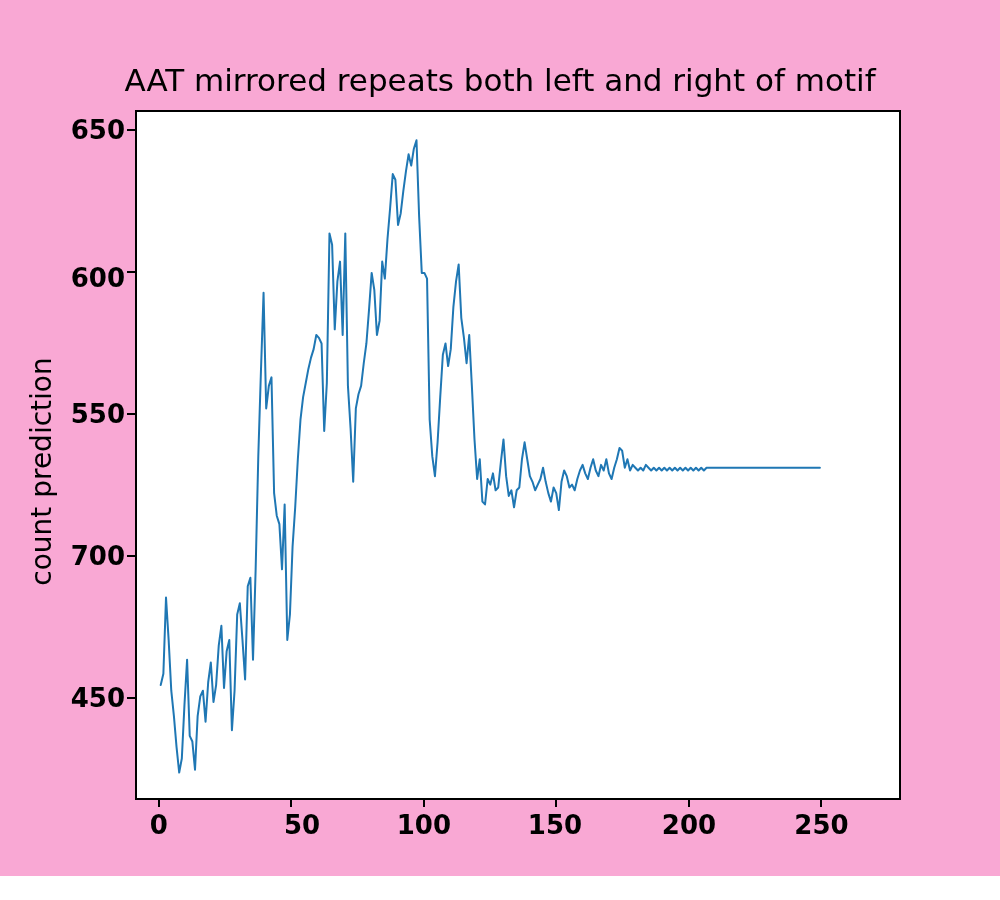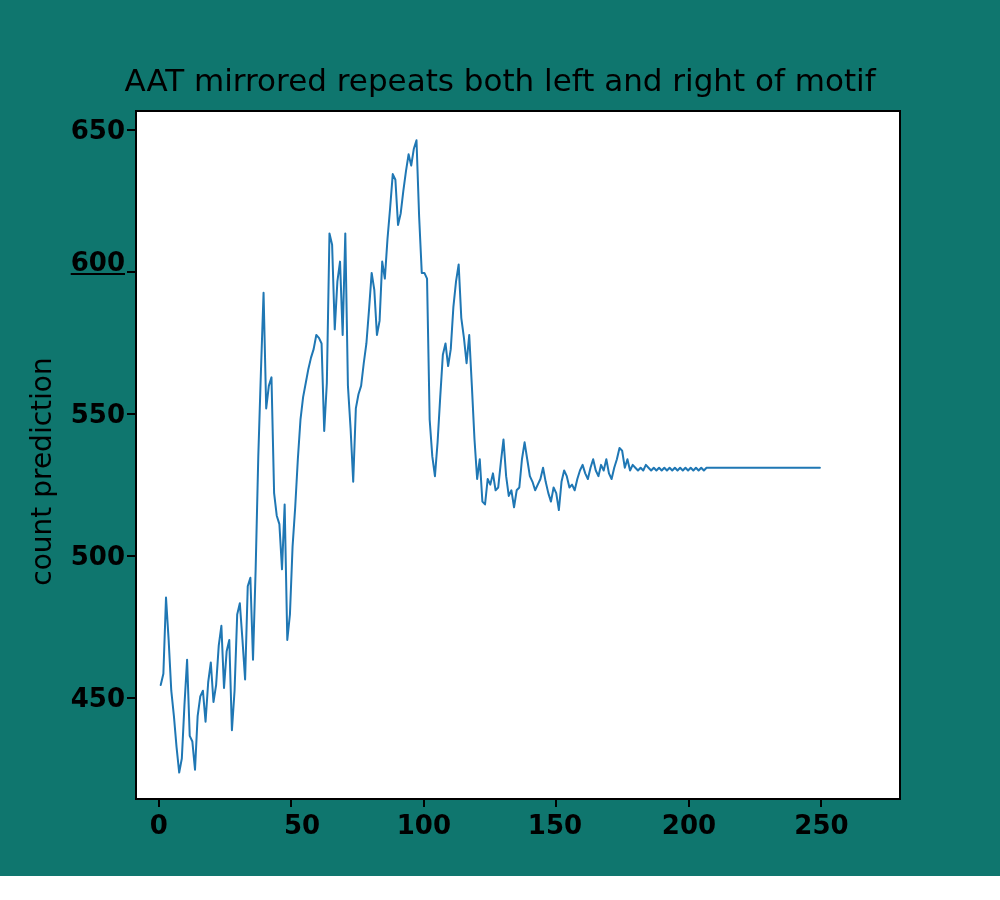--- a/index.html
+++ b/index.html
@@ -10,21 +10,21 @@
   body {
     width: 1000px;
     height: 900px;
     font-family: "DejaVu Sans", sans-serif;
     overflow: hidden;
   }
   #figure {
     position: relative;
     width: 1000px;
     height: 876px;
-    background: #0f766e;
+    background: #f9a8d4;
   }
   
   #chart-title {
     position: absolute;
     left: 0;
     top: 62px;
     width: 1000px;
     text-align: center;
     font-size: 31px;
     font-weight: 400;
@@ -125,23 +125,23 @@
 </style>
 </head>
 <body>
 
 <div id="figure">
 
   <div id="chart-title">AAT mirrored repeats both left and right of motif</div>
 
   <div id="ytick-labels">
       <div class="ytick-label" style="top: 129.877px;">650</div>
-      <div class="ytick-label" style="top: 262px; text-decoration: underline;">600</div>
+      <div class="ytick-label" style="top: 278px;">600</div>
       <div class="ytick-label" style="top: 413.827px; margin-left: 36px;">550</div>
-      <div class="ytick-label" style="top: 555.802px;">500</div>
+      <div class="ytick-label" style="top: 555.802px;">700</div>
       <div class="ytick-label" style="top: 697.778px;">450</div>
     </div>
   <div id="ytick-marks">
       <div class="ytick-mark" style="top: 128.877px;"></div>
       <div class="ytick-mark" style="top: 270.852px;"></div>
       <div class="ytick-mark" style="top: 412.827px;"></div>
       <div class="ytick-mark" style="top: 554.802px;"></div>
       <div class="ytick-mark" style="top: 696.778px;"></div>
     </div>
 

